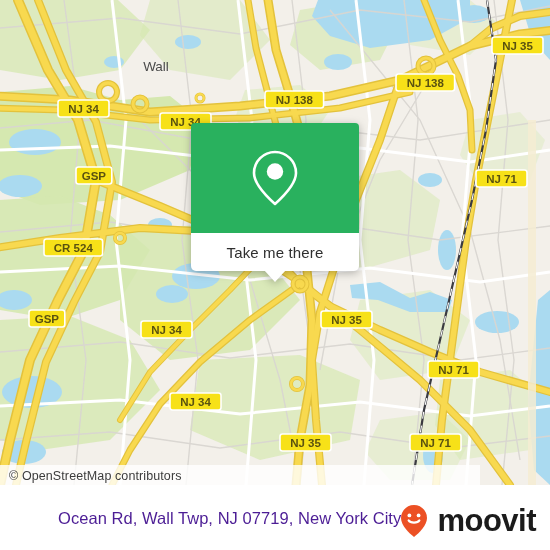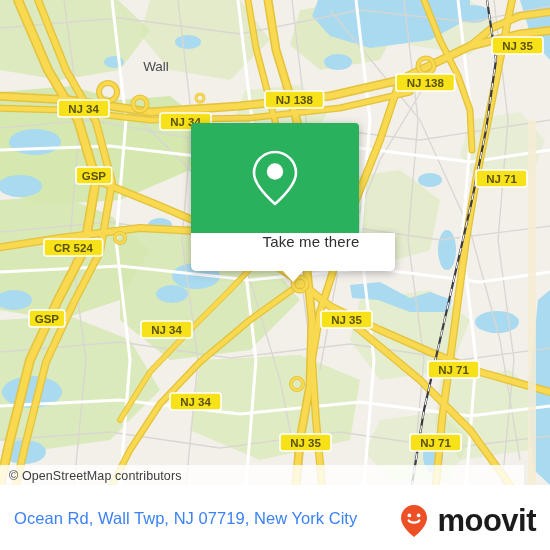--- a/index.html
+++ b/index.html
@@ -9,63 +9,64 @@
     background:#ffffff;
   }
   #app{position:relative;width:550px;height:550px;overflow:hidden;background:#fff;}
 
   
   .map{position:absolute;left:0;top:0;width:550px;height:485px;overflow:hidden;background:#f2efe9;}
   .map svg{display:block;}
 
   
   .attrib{
-    position:absolute;left:0;top:465px;width:524px;height:22px;
+    position:absolute;left:0;top:465px;width:480px;height:22px;
     background:rgba(255,255,255,0.80);
     display:flex;align-items:center;
   }
   .attrib span{
     font-size:12.5px;color:#3c3c3c;padding-left:9px;letter-spacing:0.1px;
   }
 
   
   .card{
     position:absolute;left:191px;top:123px;width:168px;
     filter:drop-shadow(0 2px 4px rgba(0,0,0,0.28));
   }
   .card-top{
     width:168px;height:110px;background:#29b15e;
     border-radius:4px 4px 0 0;
     display:flex;align-items:center;justify-content:center;
   }
   .card-bottom{
     position:relative;width:168px;height:38px;background:#ffffff;
     border-radius:0 0 5px 5px;
-    display:flex;align-items:flex-start;justify-content:center;padding-left:36px;
+    display:flex;align-items:center;justify-content:center;
   }
   .card-bottom .label{
     font-size:15px;color:#2f2f2f;letter-spacing:0.15px;
   }
   .tail{
     position:absolute;left:50%;bottom:-11px;margin-left:-11px;
     width:0;height:0;
     border-left:11px solid transparent;
     border-right:11px solid transparent;
     border-top:12px solid #ffffff;
   }
 
   
   .bottombar{
     position:absolute;left:0;top:485px;width:550px;height:65px;
     background:#ffffff;display:flex;align-items:center;
     border-top:1px solid #ffffff;
   }
   .addr{
-    font-size:16.5px;color:#3b82f6;padding-left:14px;letter-spacing:0.05px;
+    font-size:16.5px;color:#4c1d95;padding-left:14px;letter-spacing:0.05px;
     white-space:nowrap;
+    margin-left:44px;
   }
   .logo{position:absolute;right:14px;top:50%;margin-top:-15px;display:flex;align-items:center;}
   .logo-word{
     font-size:31px;font-weight:bold;color:#1b1b1b;letter-spacing:-0.5px;
     line-height:1;margin-left:8px;
   }
 </style>
 </head>
 <body>
 

